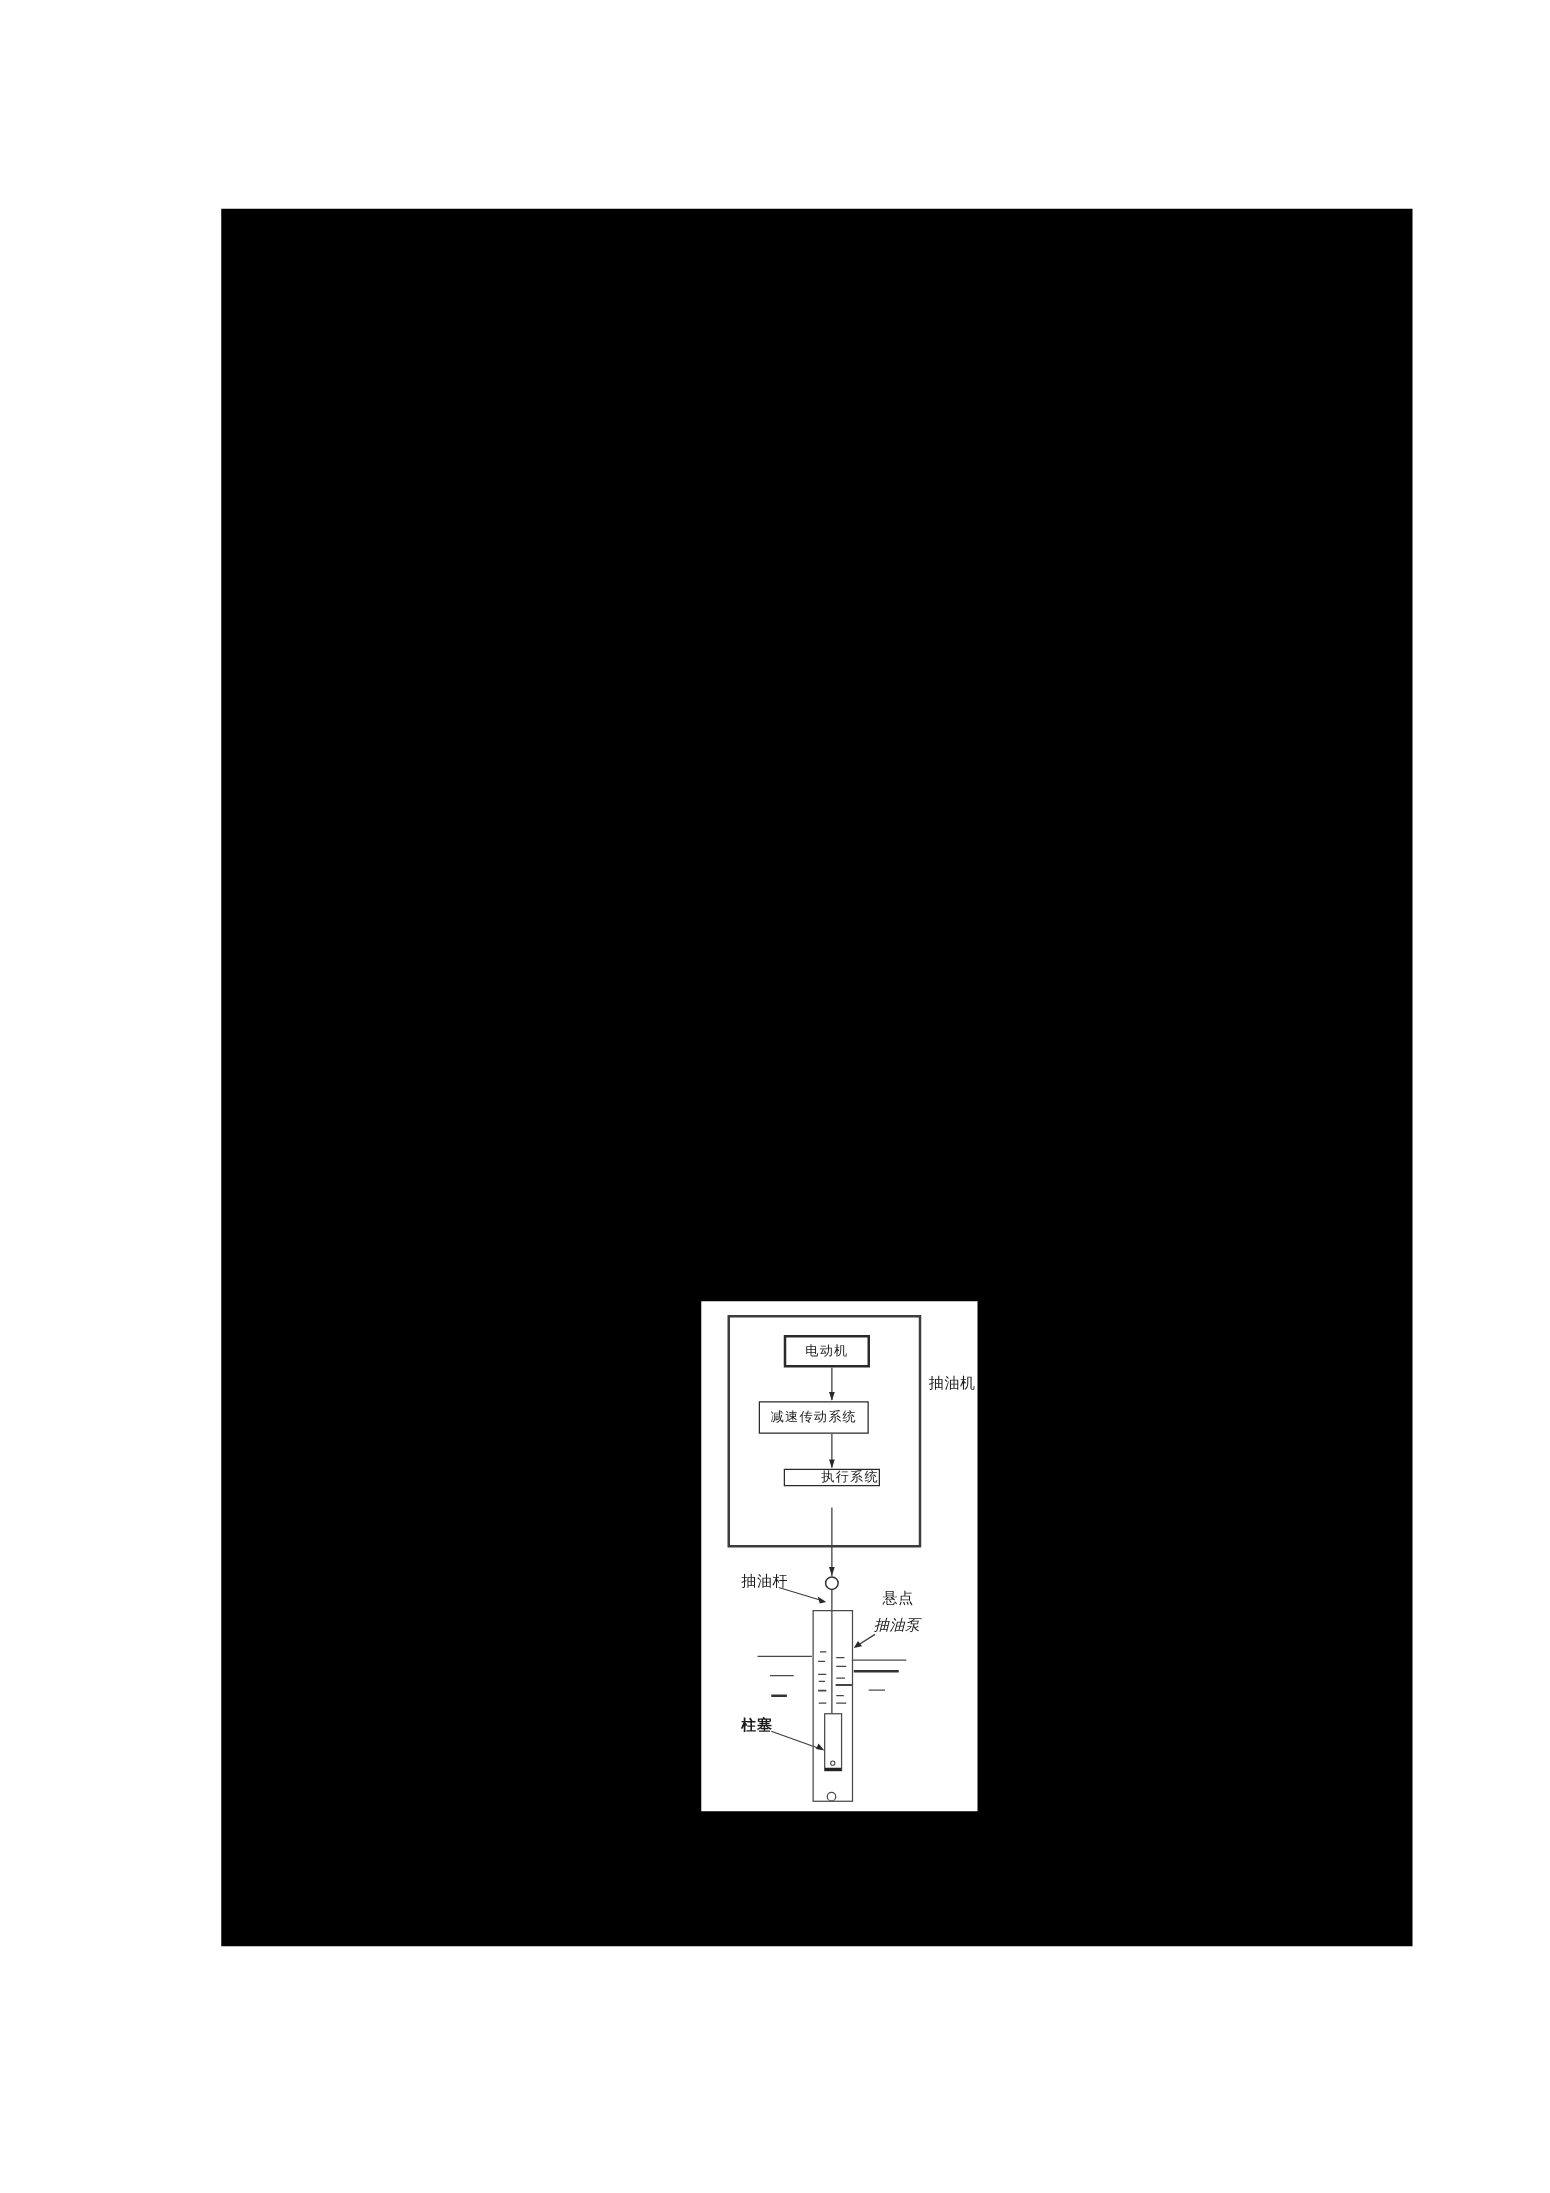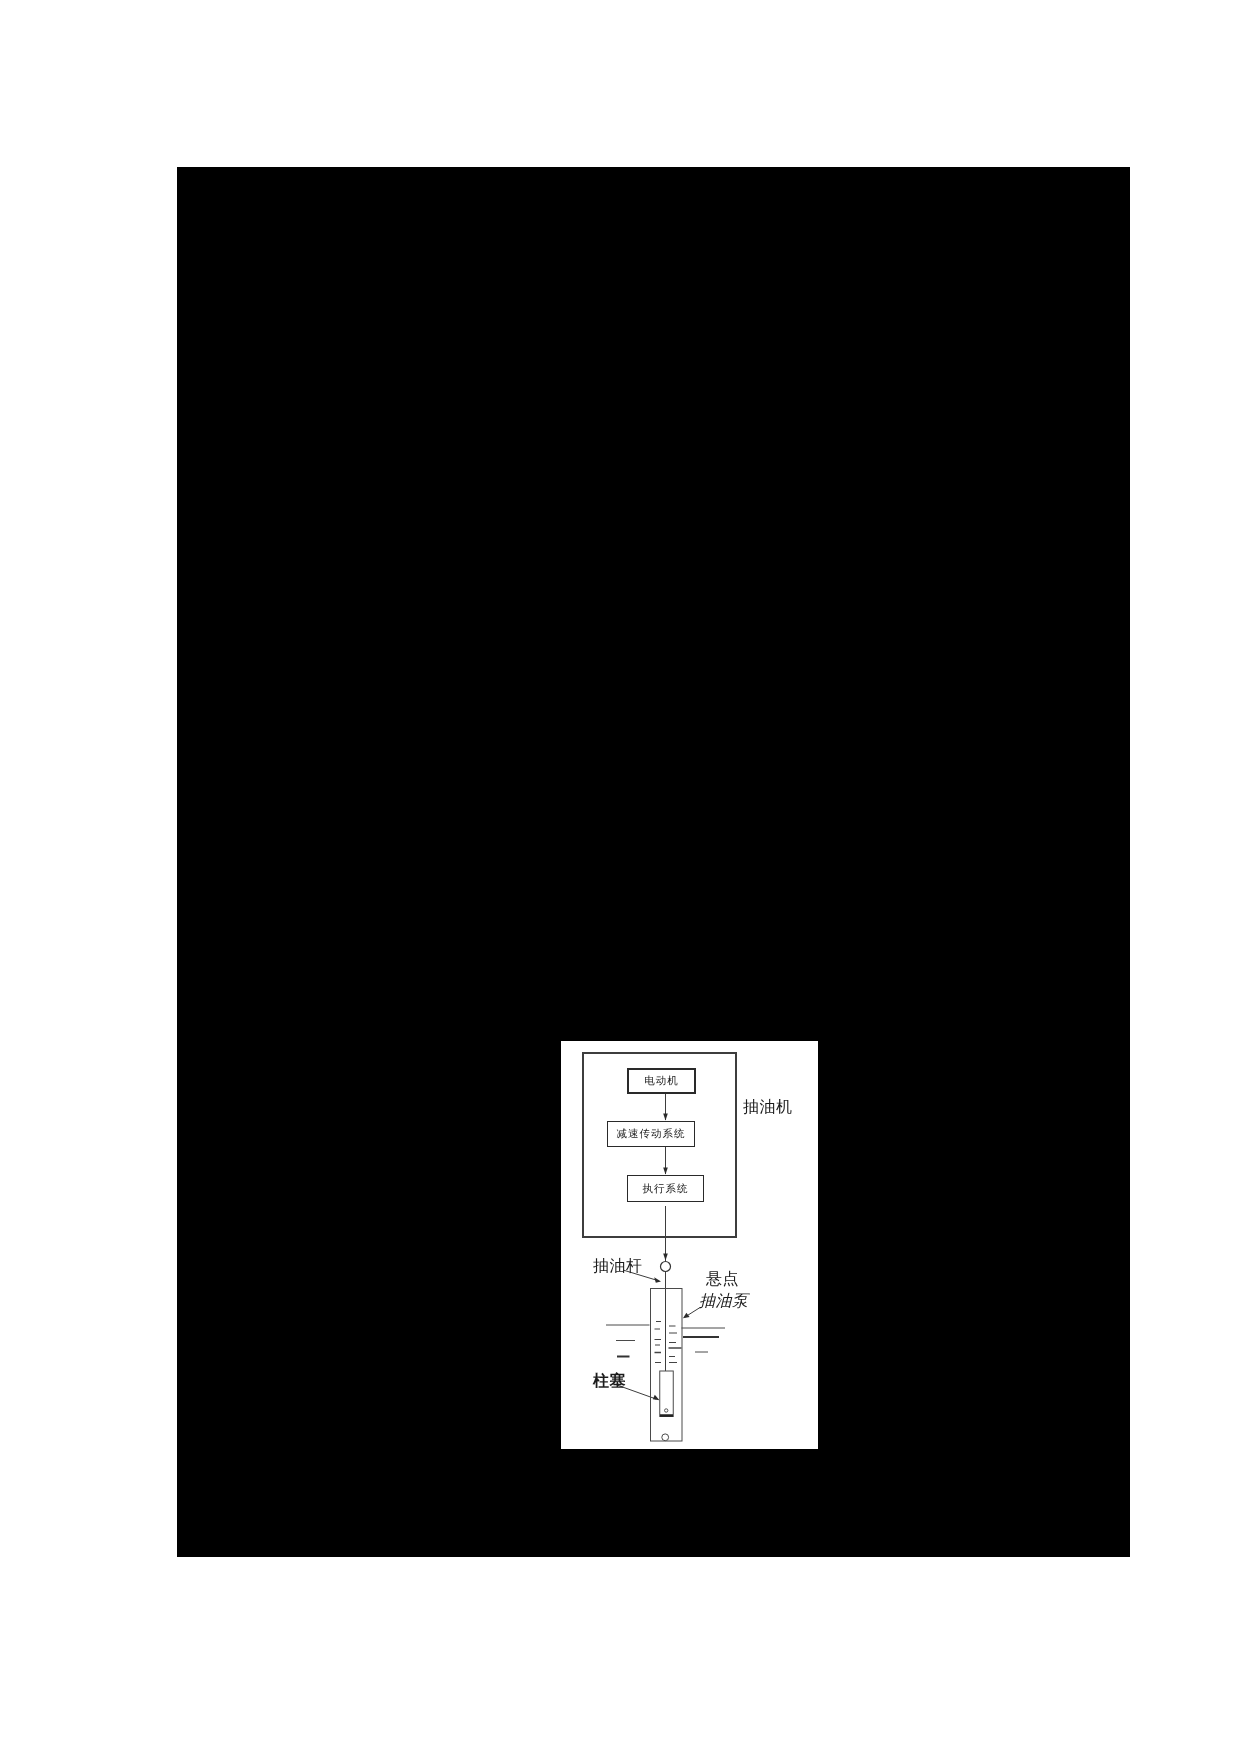--- a/index.html
+++ b/index.html
@@ -14,21 +14,20 @@
     position:absolute;
     left:177px;top:167px;
     width:953px;height:1390px;
     background:#000000;
   }
   .panel{
     position:absolute;
     left:561px;top:1041px;
     width:221px;height:408px;
     background:#ffffff;
-    padding-left:36px;
   }
   .panel svg{
     position:absolute;left:0;top:0;z-index:2;
   }
   .enclosure{
     position:absolute;
     left:21px;top:11px;
     width:155px;height:186px;
     border:2px solid #3d3d3d;
     box-sizing:border-box;
@@ -42,24 +41,24 @@
     background:#ffffff;
     display:flex;align-items:center;justify-content:center;
     z-index:3;
     font-size:10.5px;
     color:#1c1c1c;
     letter-spacing:1px;
     white-space:nowrap;
   }
   .box-motor{left:66px;top:27px;width:69px;height:26px;border-width:2px;}
   .box-trans{left:46px;top:80px;width:88px;height:26px;}
-  .box-exec{left:66px;top:134px;width:77px;height:27px;}
+  .box-exec{left:66px;top:134px;width:77px;height:14px;justify-content:flex-end;}
   .lbl{
     position:absolute;
-    font-size:16px;
+    font-size:12px;
     color:#1c1c1c;
     letter-spacing:0.5px;
     line-height:11px;
     white-space:nowrap;
     z-index:3;
   }
   .lbl-unit{left:182px;top:60px;}
   .lbl-susp{left:117px;top:232px;margin-left:28px;}
   .lbl-rod{left:32px;top:219px;}
   .lbl-pump{left:138px;top:254px;font-style:italic;}

